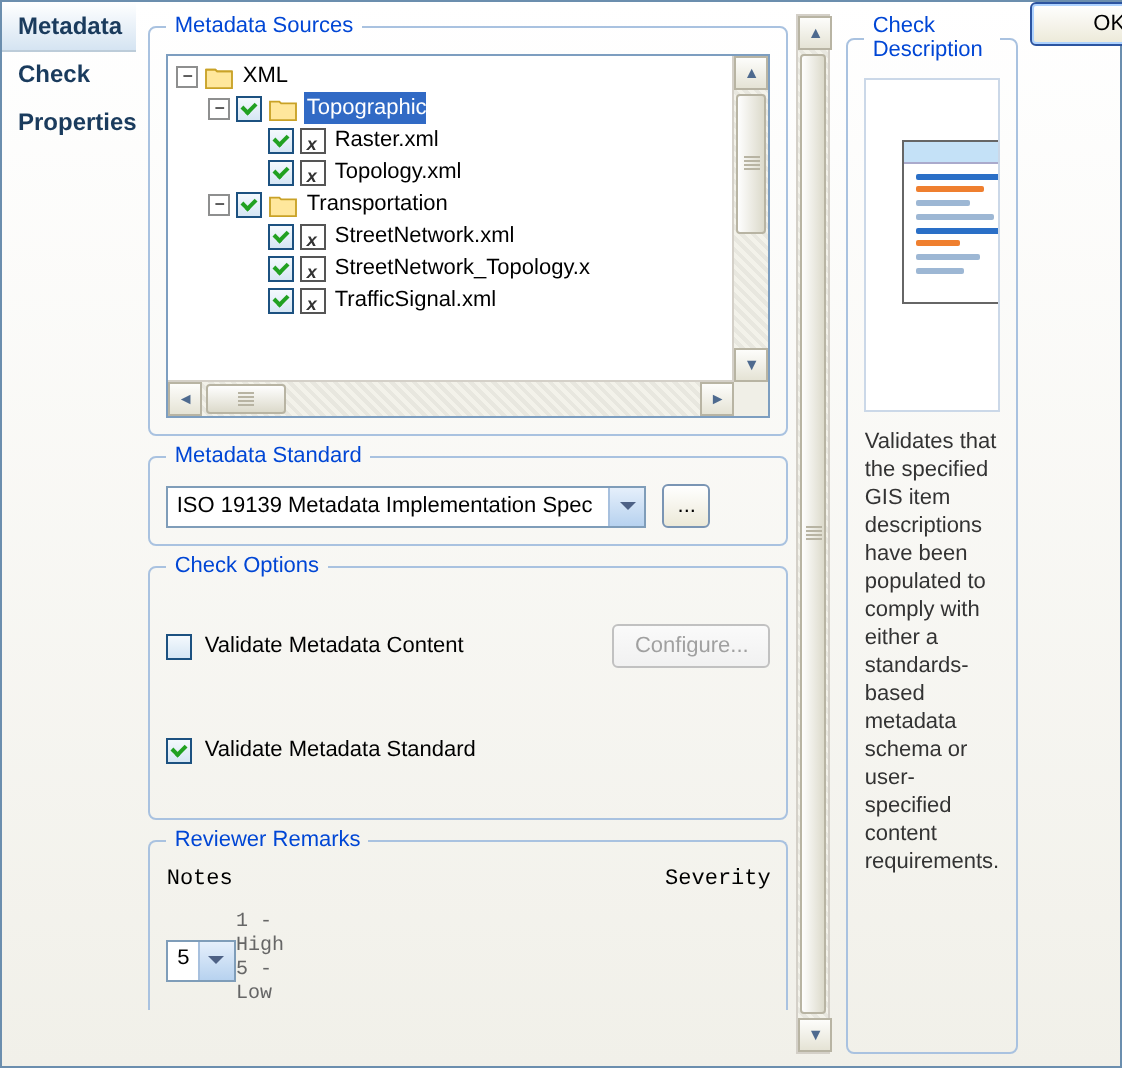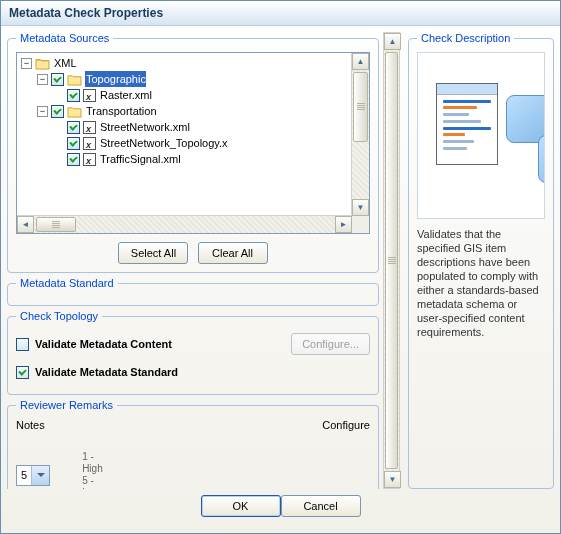--- a/index.html
+++ b/index.html
@@ -15,41 +15,41 @@
     overflow: hidden;
   }
   .window {
     width: 561px;
     height: 534px;
     position: relative;
     background: linear-gradient(to bottom, #ffffff 0%, #f1f0e9 100%);
     border: 1px solid #6b8eae;
     box-sizing: border-box;
     display: flex;
-    flex-direction: column;
+    flex-direction: row;
   }
   .title-bar {
     height: 24px;
     background: linear-gradient(to bottom, #ffffff, #d5e4f2);
     border-bottom: 1px solid #bcccd9;
     padding-left: 8px;
     font-weight: bold;
     font-size: 12px;
     color: #1a3b5d;
     line-height: 24px;
   }
   .content {
     flex: 1;
     display: flex;
     padding: 6px;
     gap: 4px;
     min-height: 0;
   }
   .left-col {
-    width: 372px;
+    width: 320px;
     display: flex;
     flex-direction: column;
     gap: 4px;
     overflow: hidden;
   }
   .right-col {
     flex: 1;
     display: flex;
     flex-direction: column;
   }
@@ -317,50 +317,49 @@
   .row {
     display: flex;
     align-items: center;
     gap: 8px;
   }
   
   .opt {
     display: flex;
     align-items: center;
     height: 20px;
-    margin: 4px 0;
-    font-weight: bold;
+    margin: 16px 0;
   }
   .opt .chk {
     margin-right: 6px;
   }
   
   .remarks-grid {
     display: grid;
     grid-template-columns: 48px 1fr auto;
-    row-gap: 20px;
+    row-gap: 10px;
     align-items: center;
+    font-family: Liberation Mono, monospace;
   }
   .text-input {
     width: 200px;
     height: 21px;
     border: 1px solid #7f9db9;
     background: #fff;
     box-sizing: border-box;
     padding: 0 4px;
     line-height: 19px;
   }
   .sev-combo {
     width: 46px;
   }
   .sev-legend {
     font-size: 10px;
     color: #666;
     line-height: 12px;
-    margin-left: 32px;
   }
   
   .desc-field {
     flex: 1;
     display: flex;
     flex-direction: column;
   }
   .desc-illus {
     border: 1px solid #cbd8e8;
     background: #fff;
@@ -498,20 +497,28 @@
                         </svg>
                       <span class="node-label">Topographic</span>
                     </div>
                     <ul>
                       <li>
                           <div class="node">
                             <span class="spacer-toggle"></span>
                             <span class="chk checked"></span>
                             <span class="file-icon"></span>
                             <span class="node-label">Raster.xml</span>
+                          </div>
+                        </li>
+                      <li>
+                          <div class="node">
+                            <span class="spacer-toggle"></span>
+                            <span class="chk checked"></span>
+                            <span class="file-icon"></span>
+                            <span class="node-label">Topology.xml</span>
                           </div>
                         </li>
                     </ul>
                   </li>
                   <li>
                     <div class="node">
                       <span class="toggle">−</span>
                       <span class="chk checked"></span>
                       <svg class="folder-icon" viewBox="0 0 16 14">
                           <path d="M1 3 h5 l1 1 h8 v9 h-14 z" fill="#ffe79c" stroke="#c9a227"></path>
@@ -561,52 +568,55 @@
           <div class="vscroll">
             <div class="sb-btn">▲</div>
             <div class="sb-track">
               <div class="sb-thumb"></div>
             </div>
             <div class="sb-btn">▼</div>
           </div>
           <div class="corner"></div>
         </div>
 
-        <div class="btn-row">
-          <span class="btn">Select All</span>
-          <span class="btn">Clear All</span>
+      </fieldset>
+
+      <fieldset>
+        <legend>Metadata Standard</legend>
+        <div class="row">
+          <div class="combo">
+            <span class="combo-text">ISO 19139 Metadata Implementation Spec</span>
+            <span class="combo-btn"></span>
+          </div>
+          <span class="btn small-ellipsis">...</span>
         </div>
       </fieldset>
 
       <fieldset>
-        <legend>Metadata Standard</legend>
-      </fieldset>
-
-      <fieldset>
-        <legend>Check Topology</legend>
+        <legend>Check Options</legend>
         <div style="display:flex; align-items:center; justify-content:space-between;">
           <div class="opt">
             <span class="chk"></span>
             <span>Validate Metadata Content</span>
           </div>
           <span class="btn disabled">Configure...</span>
         </div>
         <div class="opt">
           <span class="chk checked"></span>
           <span>Validate Metadata Standard</span>
         </div>
       </fieldset>
 
       <fieldset class="remarks-clip" style="border-bottom:none; border-bottom-left-radius:0; border-bottom-right-radius:0;">
         <legend>Reviewer Remarks</legend>
         <div class="remarks-grid">
           <span>Notes</span>
           <span></span>
 
-          <span>Configure</span>
+          <span>Severity</span>
           <div style="display:flex; align-items:center;">
             <div class="combo sev-combo">
               <span class="combo-text">5</span>
               <span class="combo-btn"></span>
             </div>
             <div class="sev-legend">
               <div>1 - High</div>
               <div>5 - Low</div>
             </div>
           </div>

